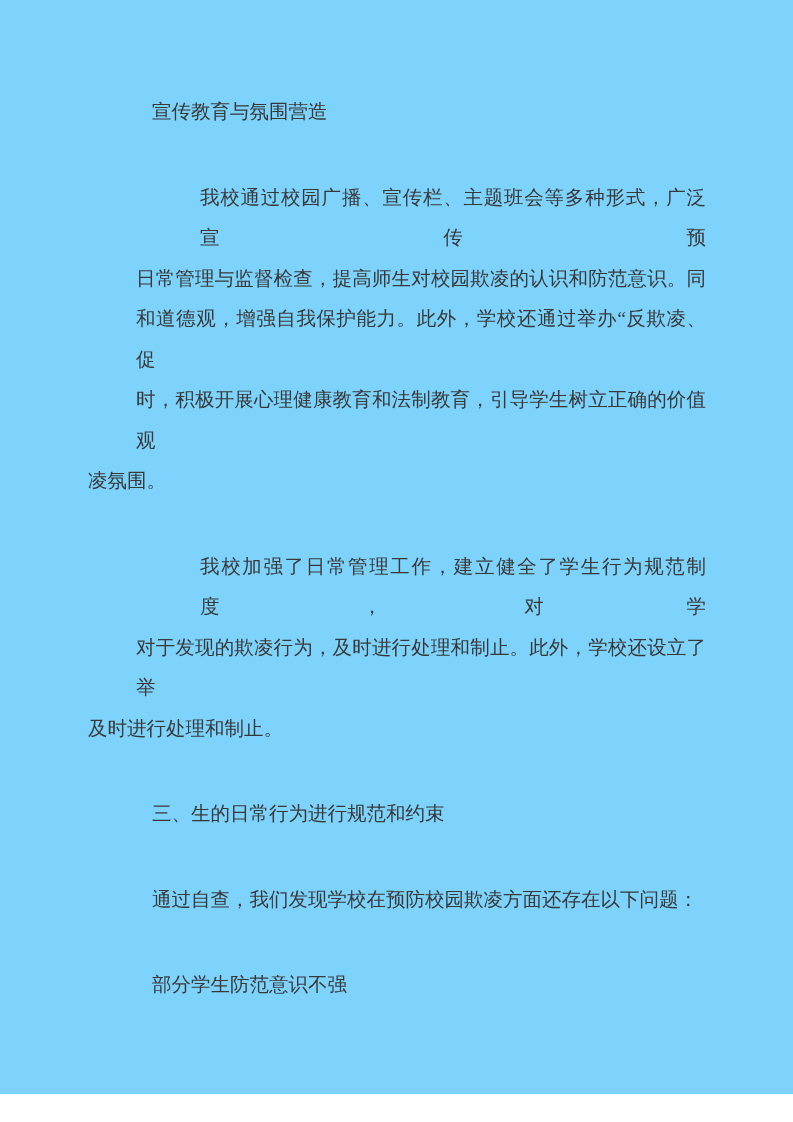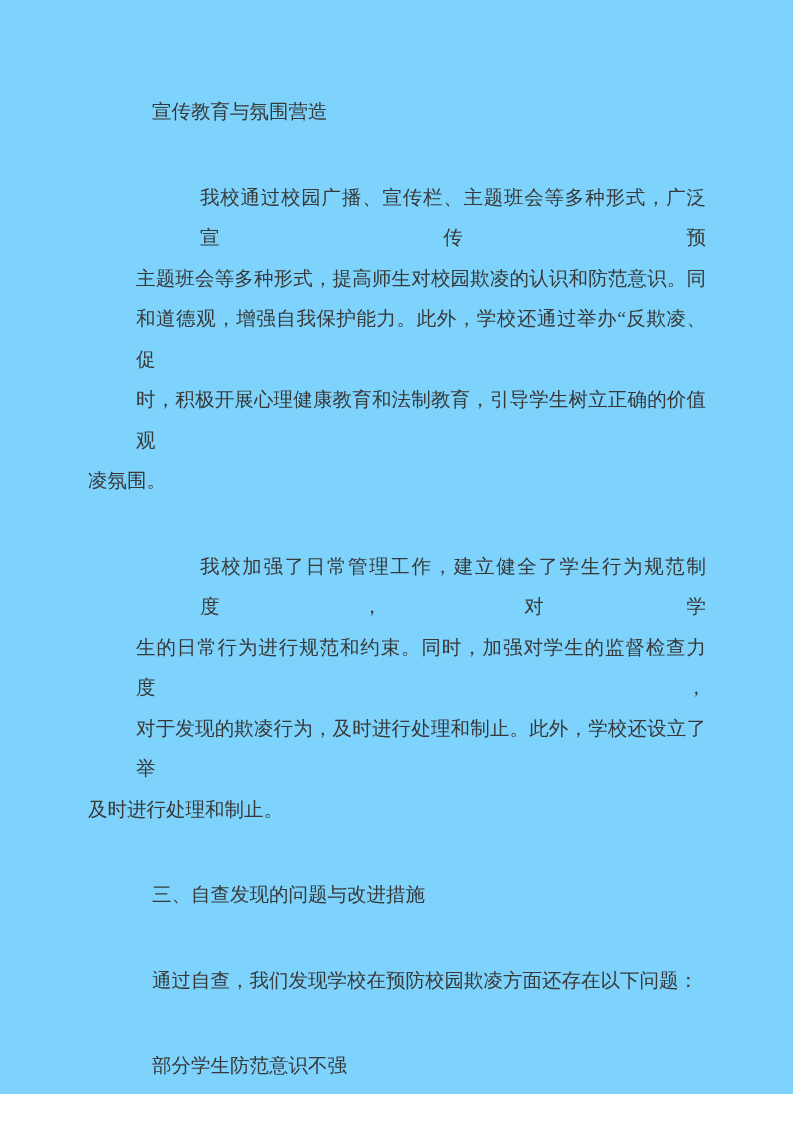--- a/index.html
+++ b/index.html
@@ -53,35 +53,34 @@
 </head>
 <body>
 
 <div class="page">
   <div class="doc">
 
     <div class="block line heading">宣传教育与氛围营造</div>
 
     <div class="block">
       <div class="line indent fill">我校通过校园广播、宣传栏、主题班会等多种形式，广泛宣传预</div>
-      <div class="line fill">主题班会等多种形式，提高师生对校园欺凌的认识和防范意识。同</div>
+      <div class="line fill">日常管理与监督检查，提高师生对校园欺凌的认识和防范意识。同</div>
       <div class="line fill">和道德观，增强自我保护能力。此外，学校还通过举办“反欺凌、促</div>
       <div class="line fill">时，积极开展心理健康教育和法制教育，引导学生树立正确的价值观</div>
       <div class="line">凌氛围。</div>
     </div>
 
 
     <div class="block">
       <div class="line indent fill">我校加强了日常管理工作，建立健全了学生行为规范制度，对学</div>
-      <div class="line fill">生的日常行为进行规范和约束。同时，加强对学生的监督检查力度，</div>
       <div class="line fill">对于发现的欺凌行为，及时进行处理和制止。此外，学校还设立了举</div>
       <div class="line">及时进行处理和制止。</div>
     </div>
 
-    <div class="block line heading">三、自查发现的问题与改进措施</div>
+    <div class="block line heading">三、生的日常行为进行规范和约束</div>
 
     <div class="block">
       <div class="line indent">通过自查，我们发现学校在预防校园欺凌方面还存在以下问题：</div>
     </div>
 
     <div class="block line heading">部分学生防范意识不强</div>
 
   </div>
 </div>
 

